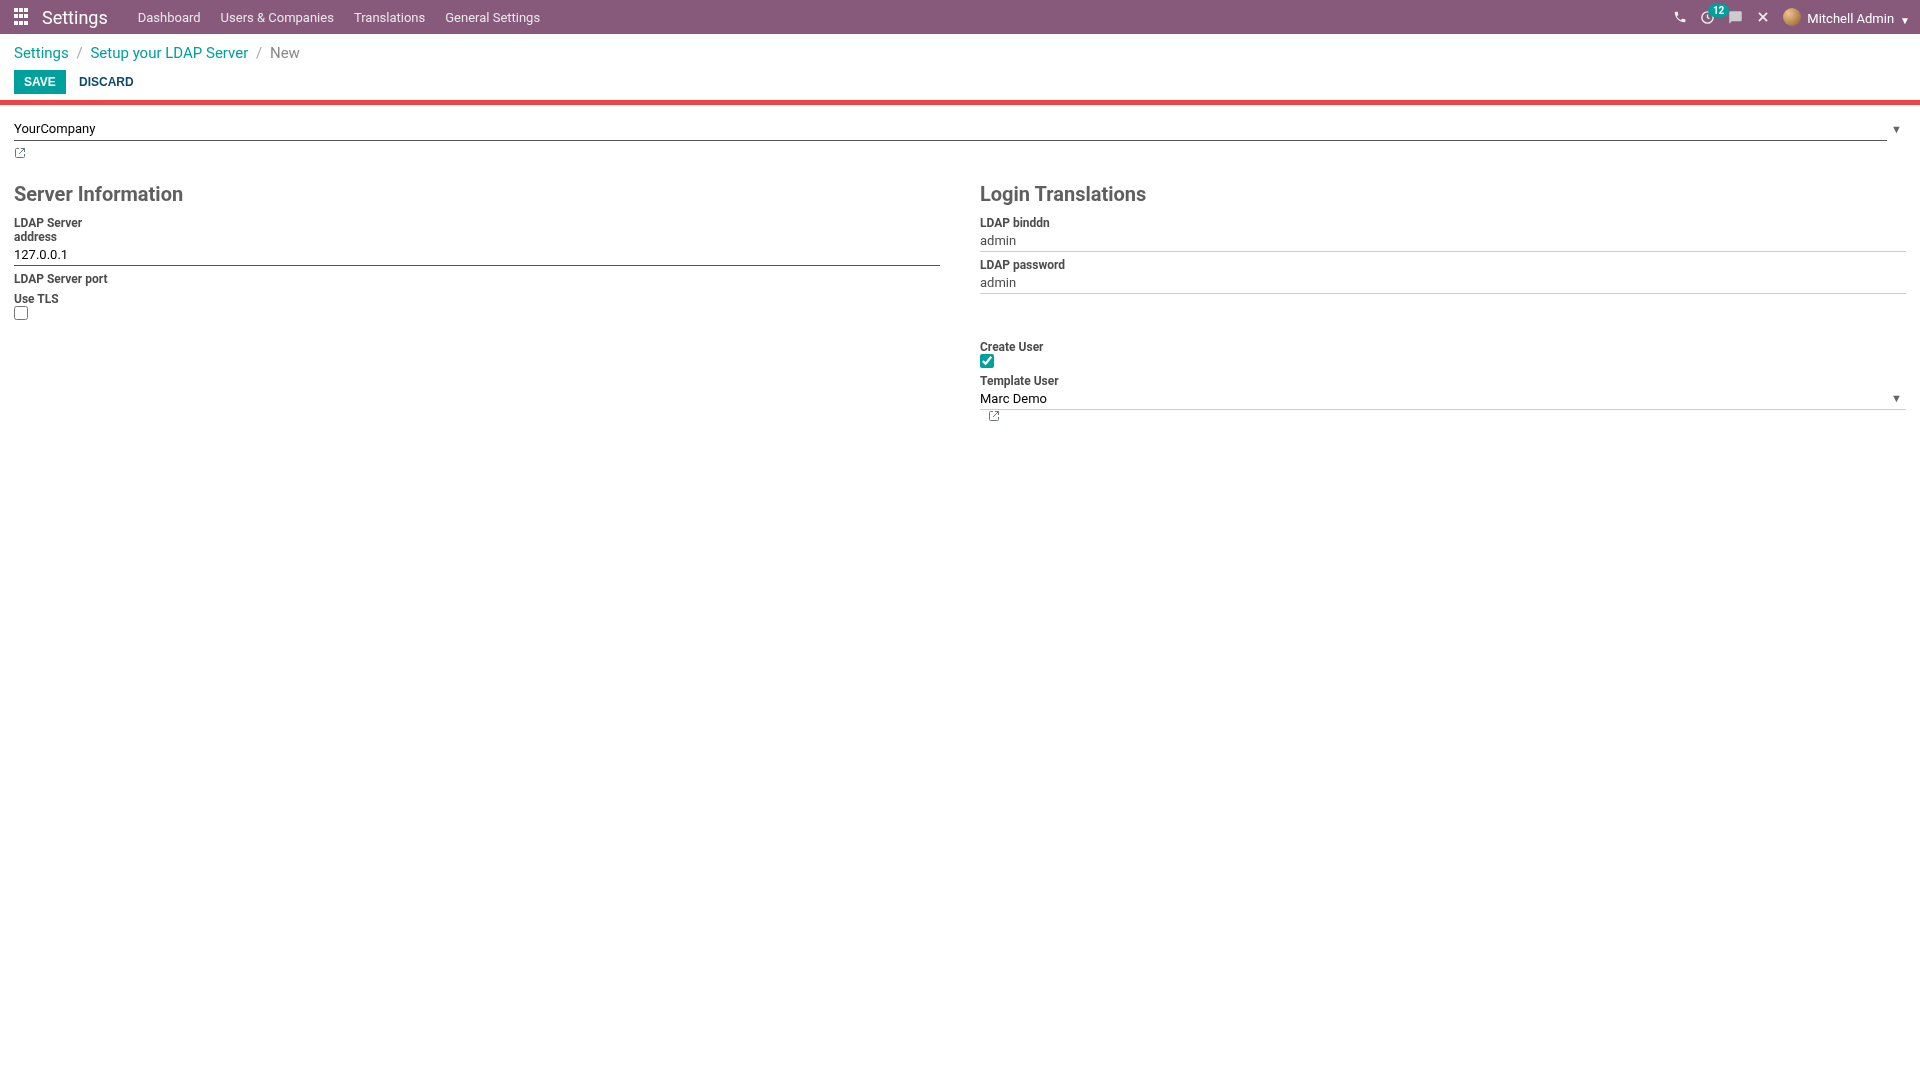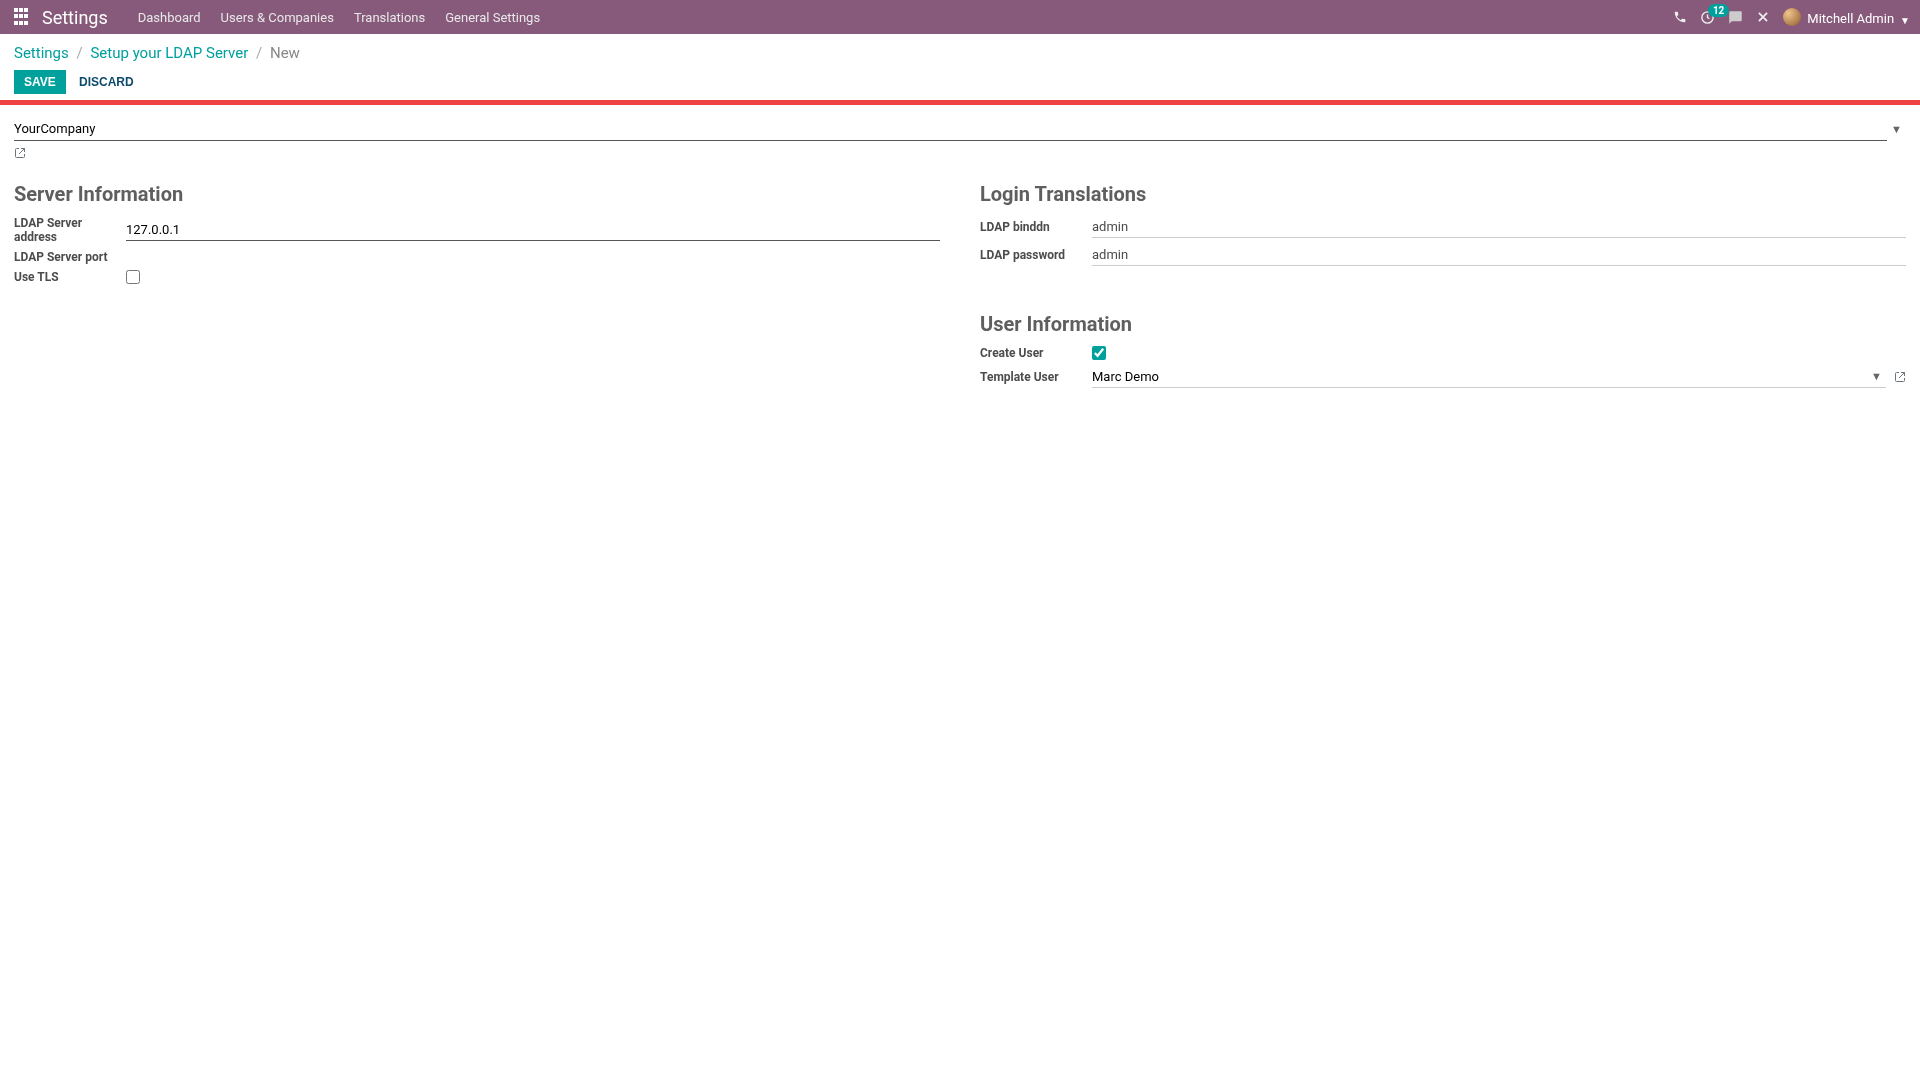--- a/index.html
+++ b/index.html
@@ -32,21 +32,21 @@
 
 .sheet { padding: 12px 14px 30px 14px; }
 .company-row { display:flex; align-items:center; }
 .company-input { flex:1; border: none; border-bottom: 1px solid #555; padding: 4px 0; font-size: 13px; background: transparent; outline:none; font-family: inherit; }
 .drop-caret { font-size:11px; color:#666; padding: 0 4px; cursor:pointer; }
 .ext-icon { font-size:12px; color:#6c757d; margin-top:6px; cursor:pointer; display:inline-block; }
 
 .cols { display:flex; gap: 40px; margin-top: 20px; }
 .col { flex:1; min-width:0; }
 .section-title { font-size: 20px; color:#5f5f5f; margin-bottom: 10px; font-weight:700; }
-.field-row { display:flex; align-items:center; margin-bottom: 6px; }
+.field-row { display:flex; margin-bottom: 6px; flex-direction: column; }
 .field-label { width: 112px; font-size: 12px; font-weight: 700; color:#4c4c4c; }
 .field-input { flex:1; border:none; border-bottom:1px solid #555; padding: 3px 0; font-size:13px; background:transparent; outline:none; font-family:inherit; }
 .field-static { flex:1; border-bottom:1px solid #ccc; padding: 3px 0; font-size:13px; color:#4c4c4c; }
 .checkbox { width:14px; height:14px; cursor:pointer; }
 .check-on { accent-color:#00a09d; }
 .m2o-wrap { flex:1; display:flex; align-items:center; border-bottom:1px solid #ccc; }
 .m2o-wrap input { border:none; flex:1; padding:3px 0; font-size:13px; outline:none; background:transparent; font-family:inherit; }
 .m2o-caret { font-size:11px; color:#666; cursor:pointer; padding:0 4px; }
 .m2o-ext { font-size:12px; color:#6c757d; margin-left:8px; cursor:pointer; }
 
@@ -165,21 +165,20 @@
         <div class="field-label">LDAP binddn</div>
         <div class="field-static">admin</div>
       </div>
       <div class="field-row">
         <div class="field-label">LDAP password</div>
         <div class="field-static">admin</div>
       </div>
 
       <div style="height:40px"></div>
 
-      <div class="section-title">User Information</div>
       <div class="field-row">
         <div class="field-label">Create User</div>
         <input type="checkbox" class="checkbox check-on" checked="" style="">
       </div>
       <div class="field-row">
         <div class="field-label">Template User</div>
         <div class="m2o-wrap">
           <input value="Marc Demo" style="">
           <span class="m2o-caret">▼</span>
         </div>

